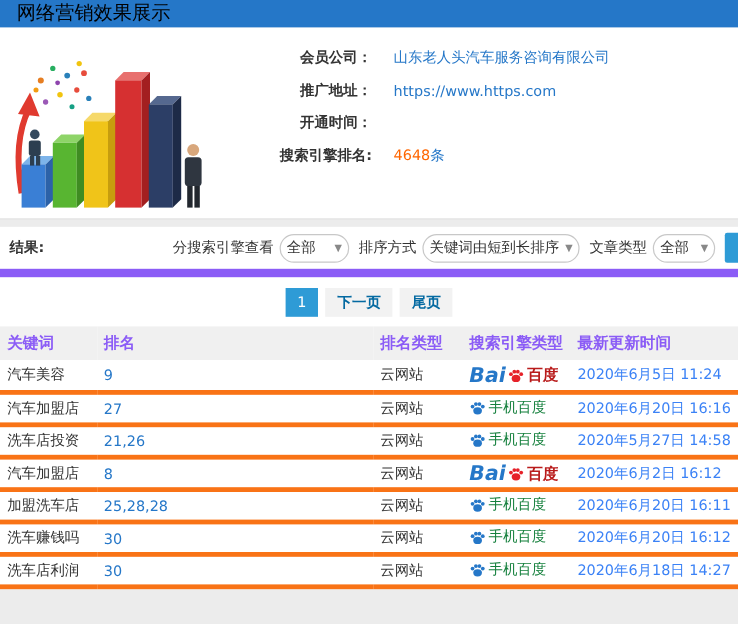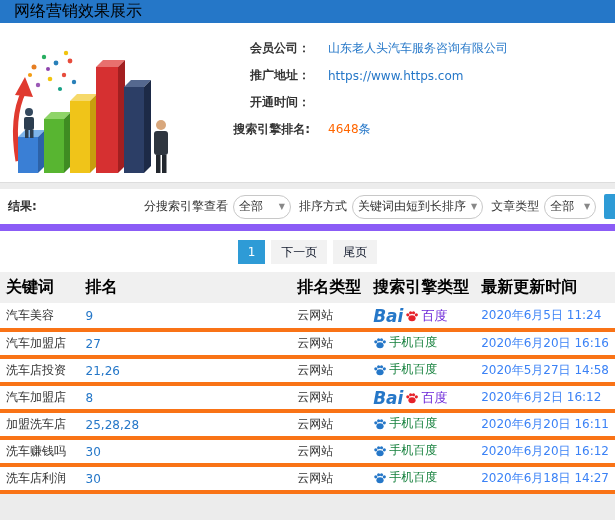--- a/index.html
+++ b/index.html
@@ -37,34 +37,34 @@
   .select .chev { margin-left:5px; color:#888; font-size:8px; }
   .sel-engine { min-width:58px; }
   .sel-sort { min-width:128px; }
   .sel-type { min-width:52px; }
   .submit-btn { margin-left:8px; background:#2e9bd6; color:#fff; border:none; height:25px; padding:0 12px; border-radius:2px; cursor:pointer; font-size:12px; flex:0 0 auto; font-family:inherit; }
 
   
   .pager { padding:9px 0 8px; display:flex; justify-content:center; align-items:center; gap:6px; }
   .page-btn { height:24px; display:inline-flex; align-items:center; justify-content:center; font-size:12px; cursor:pointer; user-select:none; }
   .page-current { background:#2e9bd6; color:#fff; padding:0 10px; }
-  .page-other { background:#f2f2f2; color:#0f172a; padding:0 10px; }
+  .page-other { background:#f2f2f2; color:#0369a1; padding:0 10px;font-weight:bold; }
 
   
   table.rank-table { width:100%; border-collapse:collapse; background:#fff; }
   .rank-table thead tr { background:#f0f0f0; }
-  .rank-table th { font-weight:bold; text-align:left; padding:5px 6px; font-size:16px; color:#000000; white-space:nowrap; }
+  .rank-table th { font-weight:bold; text-align:left; padding:5px 6px; font-size:13px; color:#8b5cf6; white-space:nowrap; }
   .rank-table td { padding:0 6px; height:27px; border-bottom:4px solid #f97316; font-size:12px; white-space:nowrap; }
   .c-rank { color:#2577c8; cursor:pointer; }
   .c-time { color:#3b82f6; }
   .engine { display:inline-flex; align-items:center; gap:2px; }
   .paw { width:14px; height:14px; flex:0 0 auto; }
   .eng-baidu .bai { color:#2577c8; font-weight:bold; font-size:17px; font-style:italic; }
   .eng-baidu .paw { color:#e62129; }
-  .eng-baidu .zh { color:#6d28d9; font-weight:normal; font-size:13px; }
+  .eng-baidu .zh { color:#b91c1c; font-weight:bold; font-size:13px; }
   .eng-mobile .paw { color:#2577c8; }
   .eng-mobile .zh { color:#15803d; font-size:12px; }
   .hidden-defs { position:absolute; width:0; height:0; overflow:hidden; }
 </style>
 </head>
 <body>
 
 <svg class="hidden-defs" aria-hidden="true">
   <symbol id="paw" viewBox="0 0 24 24">
     <ellipse cx="12" cy="16" rx="6.2" ry="5.2"></ellipse>

